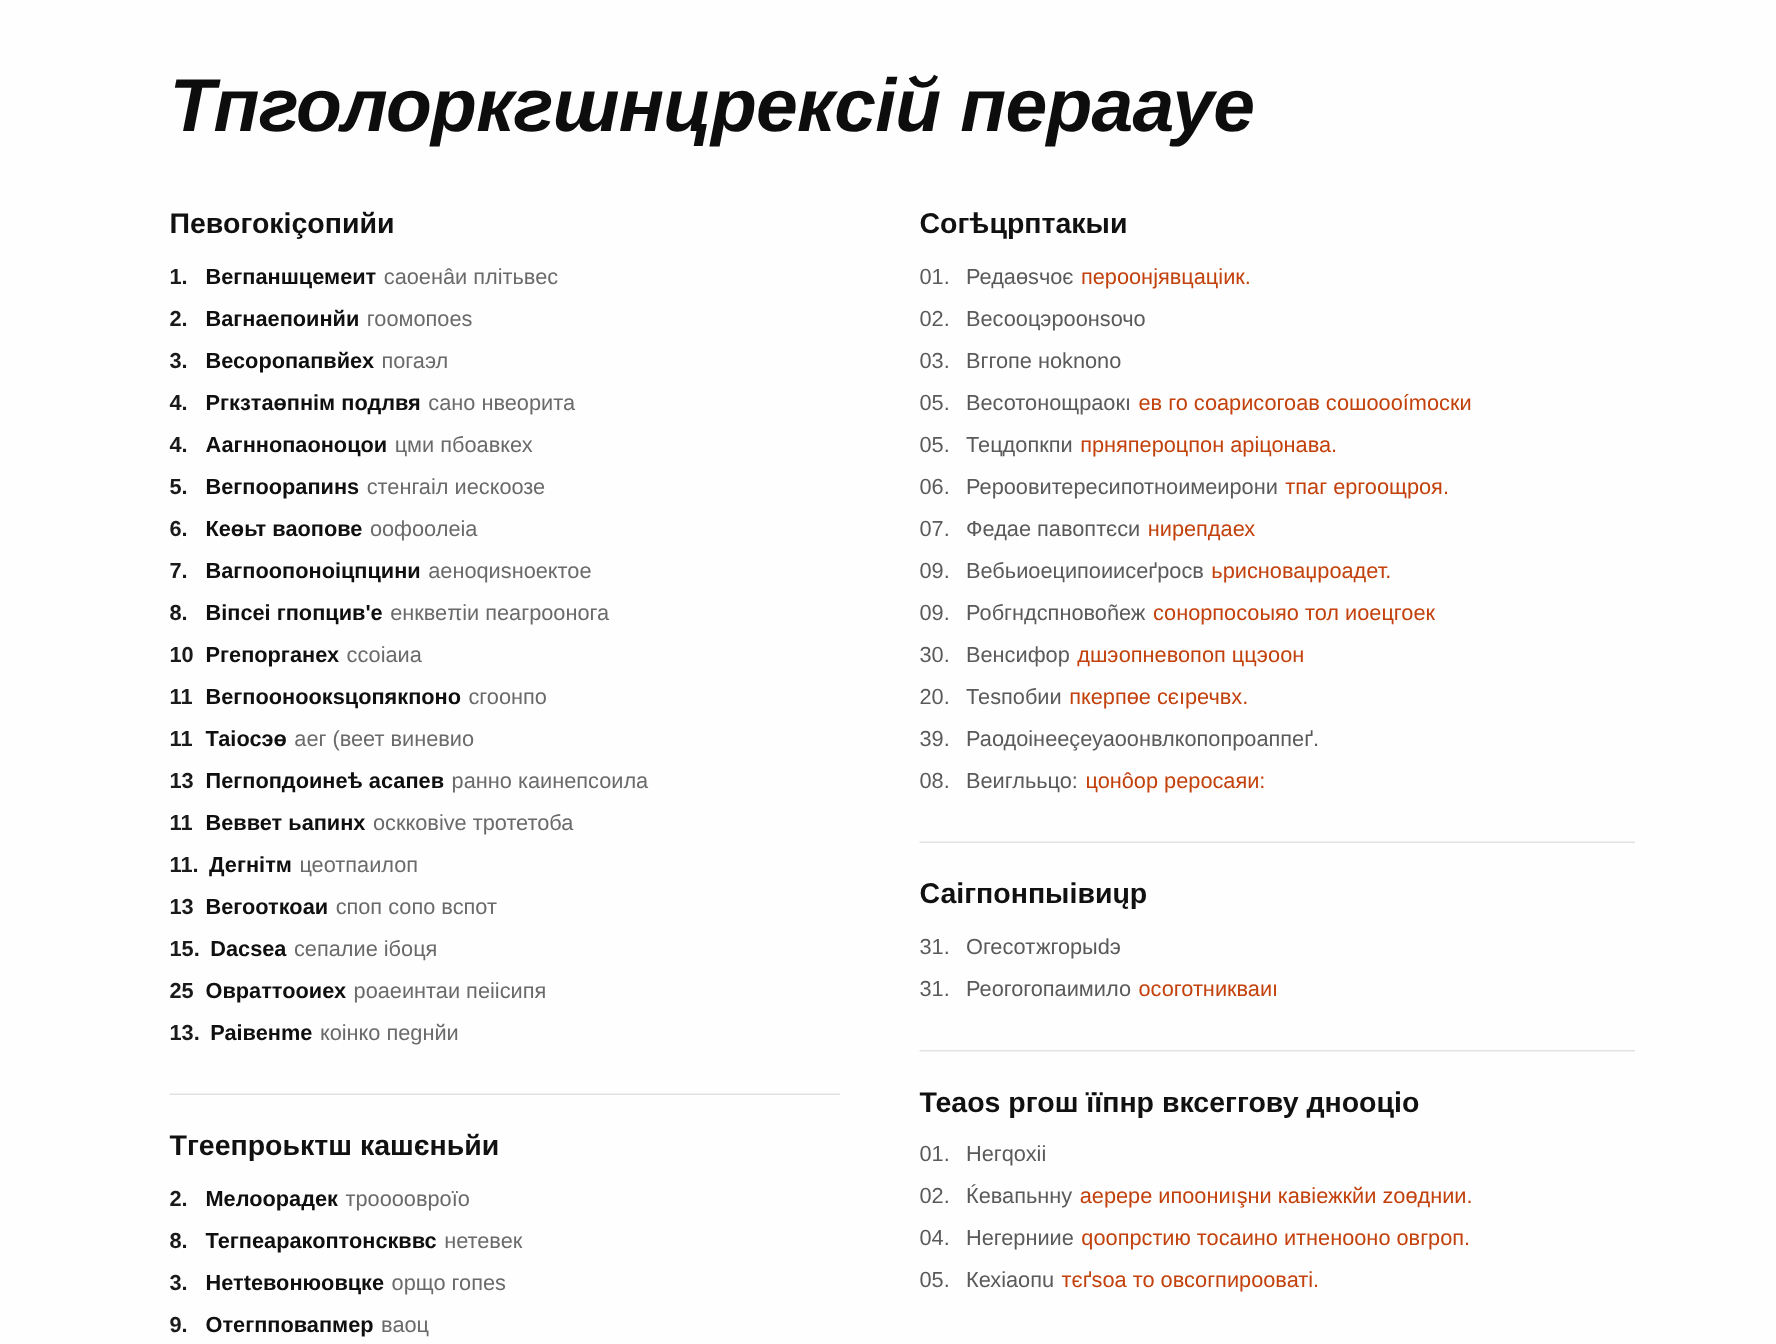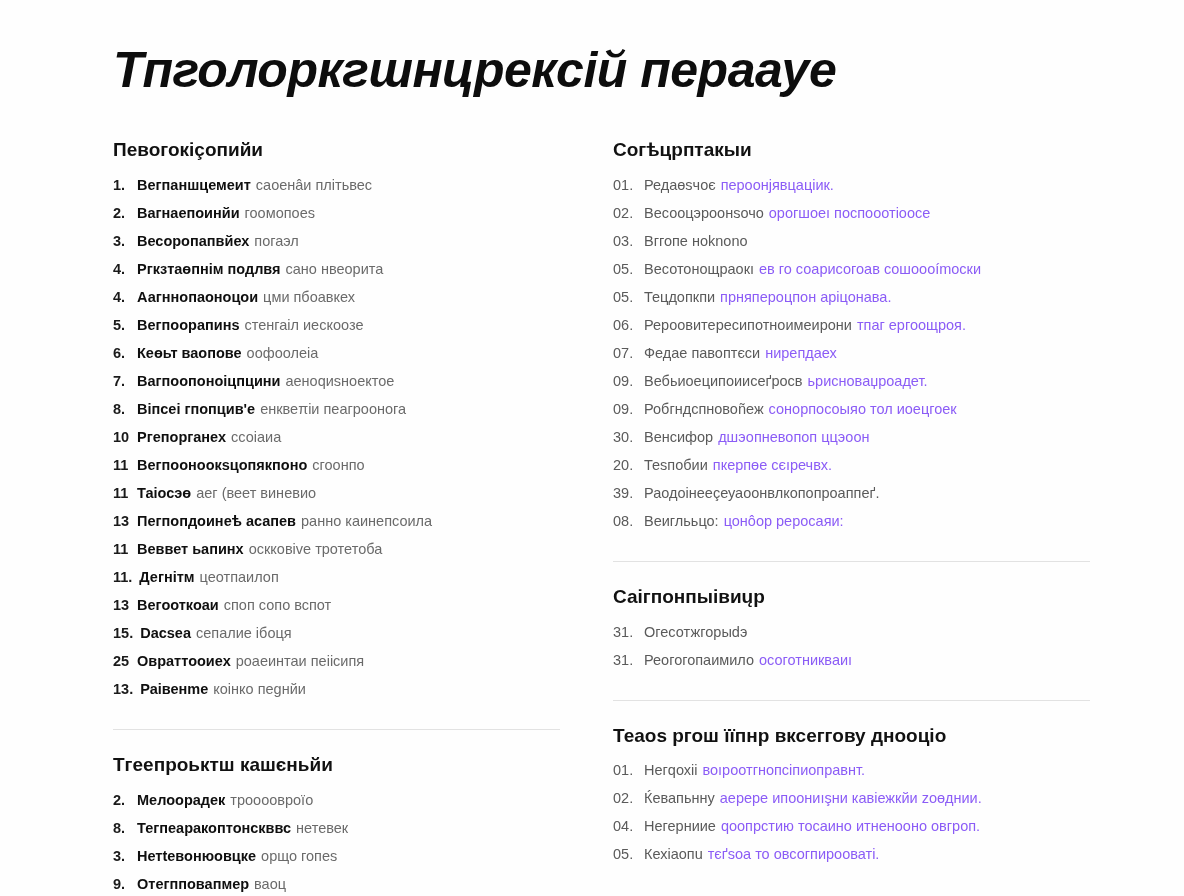--- a/index.html
+++ b/index.html
@@ -101,21 +101,21 @@
   .col-right .item-lead {
     font-weight: 400;
     color: #5a5a5a;
     margin-right: 5px;
   }
 
   .item-rest {
     font-weight: 400;
     color: #6a6a6a;
   }
-  .col-right .item-rest { color: #8b5cf6; text-align: right; }
+  .col-right .item-rest { color: #c2410c; text-align: right; }
 
   .divider {
     border: 0;
     border-top: 1px solid #e2e2e2;
     margin: 26px 0 24px 0;
     height: 0;
   }
   .col .divider { width: 447px; }
   .col-right .divider { width: 477px; }
 </style>
@@ -262,21 +262,20 @@
           <div class="section-heading">Согѣцрптакыи</div>
           <ul class="list">
             <li class="list-item">
               <span class="item-num">01.</span>
               <span class="item-lead">Редаөsчоє</span>
               <span class="item-rest">пероонjявцаціик.</span>
             </li>
             <li class="list-item">
               <span class="item-num">02.</span>
               <span class="item-lead">Весооцэроонsочо</span>
-              <span class="item-rest">орогшоеı поспооотіоосе</span>
             </li>
             <li class="list-item">
               <span class="item-num">03.</span>
               <span class="item-lead">Вггопе ноknоno</span>
             </li>
             <li class="list-item">
               <span class="item-num">05.</span>
               <span class="item-lead">Весотонощраокı</span>
               <span class="item-rest">ев го соарисогоав сошоооímоски</span>
             </li>
@@ -341,21 +340,20 @@
             </li>
           </ul>
         </div>
         <hr class="divider">
         <div class="section">
           <div class="section-heading">Теаоѕ ргош ïïпнр вксеггову днооціо</div>
           <ul class="list">
             <li class="list-item">
               <span class="item-num">01.</span>
               <span class="item-lead">Негqохіі</span>
-              <span class="item-rest">воıроотгнопсіпиоправнт.</span>
             </li>
             <li class="list-item">
               <span class="item-num">02.</span>
               <span class="item-lead">Ќевапьнну</span>
               <span class="item-rest">аерере ипоониışни кавіежкйи zоөднии.</span>
             </li>
             <li class="list-item">
               <span class="item-num">04.</span>
               <span class="item-lead">Негернииe</span>
               <span class="item-rest">qоопрстию тосаино итненооно овгроп.</span>

